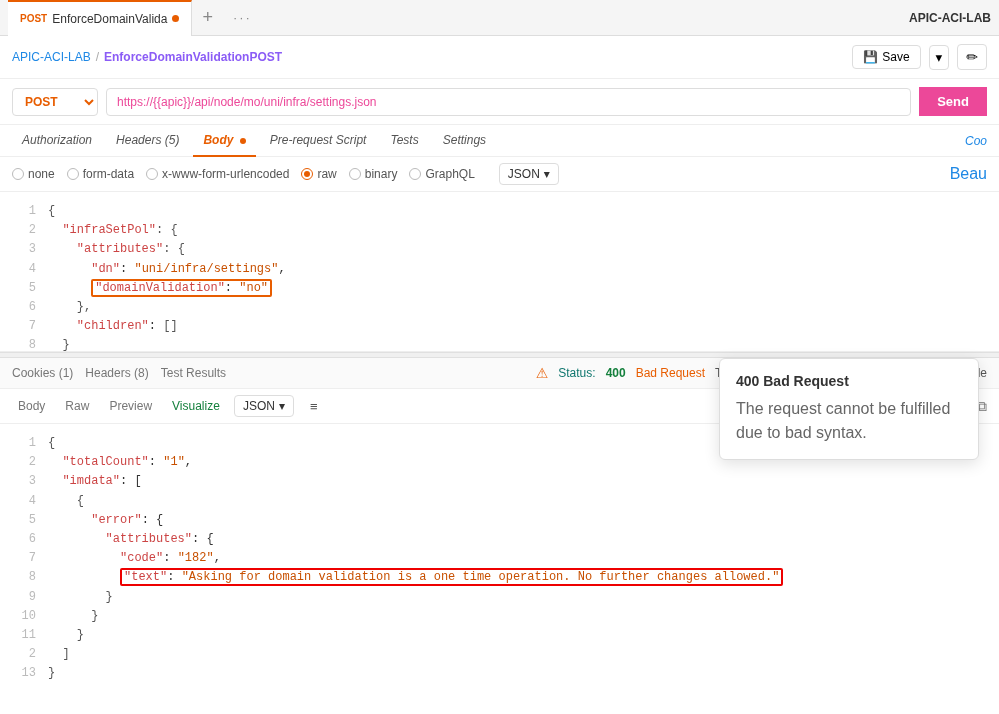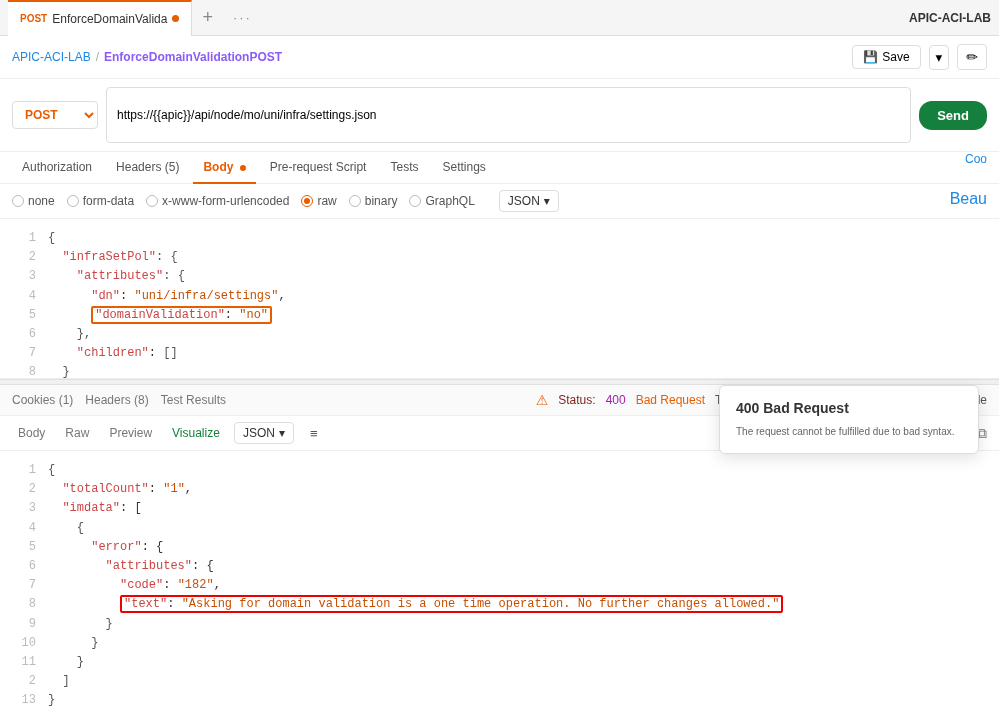--- a/index.html
+++ b/index.html
@@ -102,37 +102,38 @@
     .method-select {
       border: 1px solid #ddd; border-radius: 4px;
       padding: 5px 8px; font-size: 12px;
       color: #e85d00; font-weight: bold;
       cursor: pointer; background: #fff;
       min-width: 60px;
     }
     .url-input {
       flex: 1;
       border: 1px solid #ddd; border-radius: 4px;
-      padding: 20px 10px; font-size: 12px;
-      outline: none; color: #000000;
+      padding: 6px 10px; font-size: 12px;
+      outline: none; color: #ec4899;
     }
     .send-btn {
-      background: #15803d; color: #fff;
-      border: none; border-radius: 13px;
+      background: #ec4899; color: #fff;
+      border: none; border-radius: 0;
       padding: 7px 18px; font-size: 13px;
       font-weight: 600; cursor: pointer;
     }
 
     
     .tabs-nav {
       display: flex;
-      align-items: flex-start;
+      align-items: center;
       border-bottom: 1px solid #eee;
       padding: 0 12px;
       gap: 4px;
+      font-style: italic;
     }
     .tabs-nav-item {
       padding: 8px 10px;
       font-size: 12px;
       color: #555;
       cursor: pointer;
       border-bottom: 2px solid transparent;
       margin-bottom: -1px;
     }
     .tabs-nav-item.active {
@@ -146,20 +147,21 @@
       background: #e85d00;
       border-radius: 50%;
       margin-left: 3px;
       vertical-align: middle;
     }
     .tabs-nav-right { margin-left: auto; font-size: 12px; color: #1e88e5; cursor: pointer; }
 
     
     .body-type-bar {
       display: flex;
+      align-items: center;
       padding: 6px 12px;
       gap: 12px;
       border-bottom: 1px solid #eee;
       font-size: 12px;
     }
     .body-type-option {
       display: flex; align-items: center; gap: 4px;
       color: #555; cursor: pointer;
     }
     .radio-circle {
@@ -224,22 +226,22 @@
       gap: 12px;
       background: #fafafa;
     }
     .resp-tab {
       font-size: 12px;
       color: #777;
       cursor: pointer;
       padding: 2px 0;
     }
     .resp-status-area { margin-left: auto; display: flex; align-items: center; gap: 10px; font-size: 12px; }
-    .status-label { color: #7f1d1d; text-align: right; }
-    .status-code { color: #a21caf; font-weight: 400; }
+    .status-label { color: #0f766e; text-align: right; }
+    .status-code { color: #15803d; font-weight: 700; }
     .status-desc { color: #e85d00; }
     .status-time { color: #555; }
     .status-size { color: #555; }
     .save-example-btn { color: #555; cursor: pointer; font-size: 12px; }
 
     
     .resp-view-bar {
       display: flex;
       align-items: center;
       padding: 6px 12px;
@@ -290,21 +292,21 @@
       box-shadow: 0 4px 16px rgba(0,0,0,0.12);
       z-index: 100;
     }
     .tooltip-title {
       font-size: 14px;
       font-weight: 600;
       color: #333;
       margin-bottom: 8px;
     }
     .tooltip-desc {
-      font-size: 10px;
+      font-size: 16px;
       color: #666;
       line-height: 1.5;
     }
 
     .section-divider {
       height: 6px;
       background: #f0f0f0;
       border-top: 1px solid #e0e0e0;
       border-bottom: 1px solid #e0e0e0;
     }

